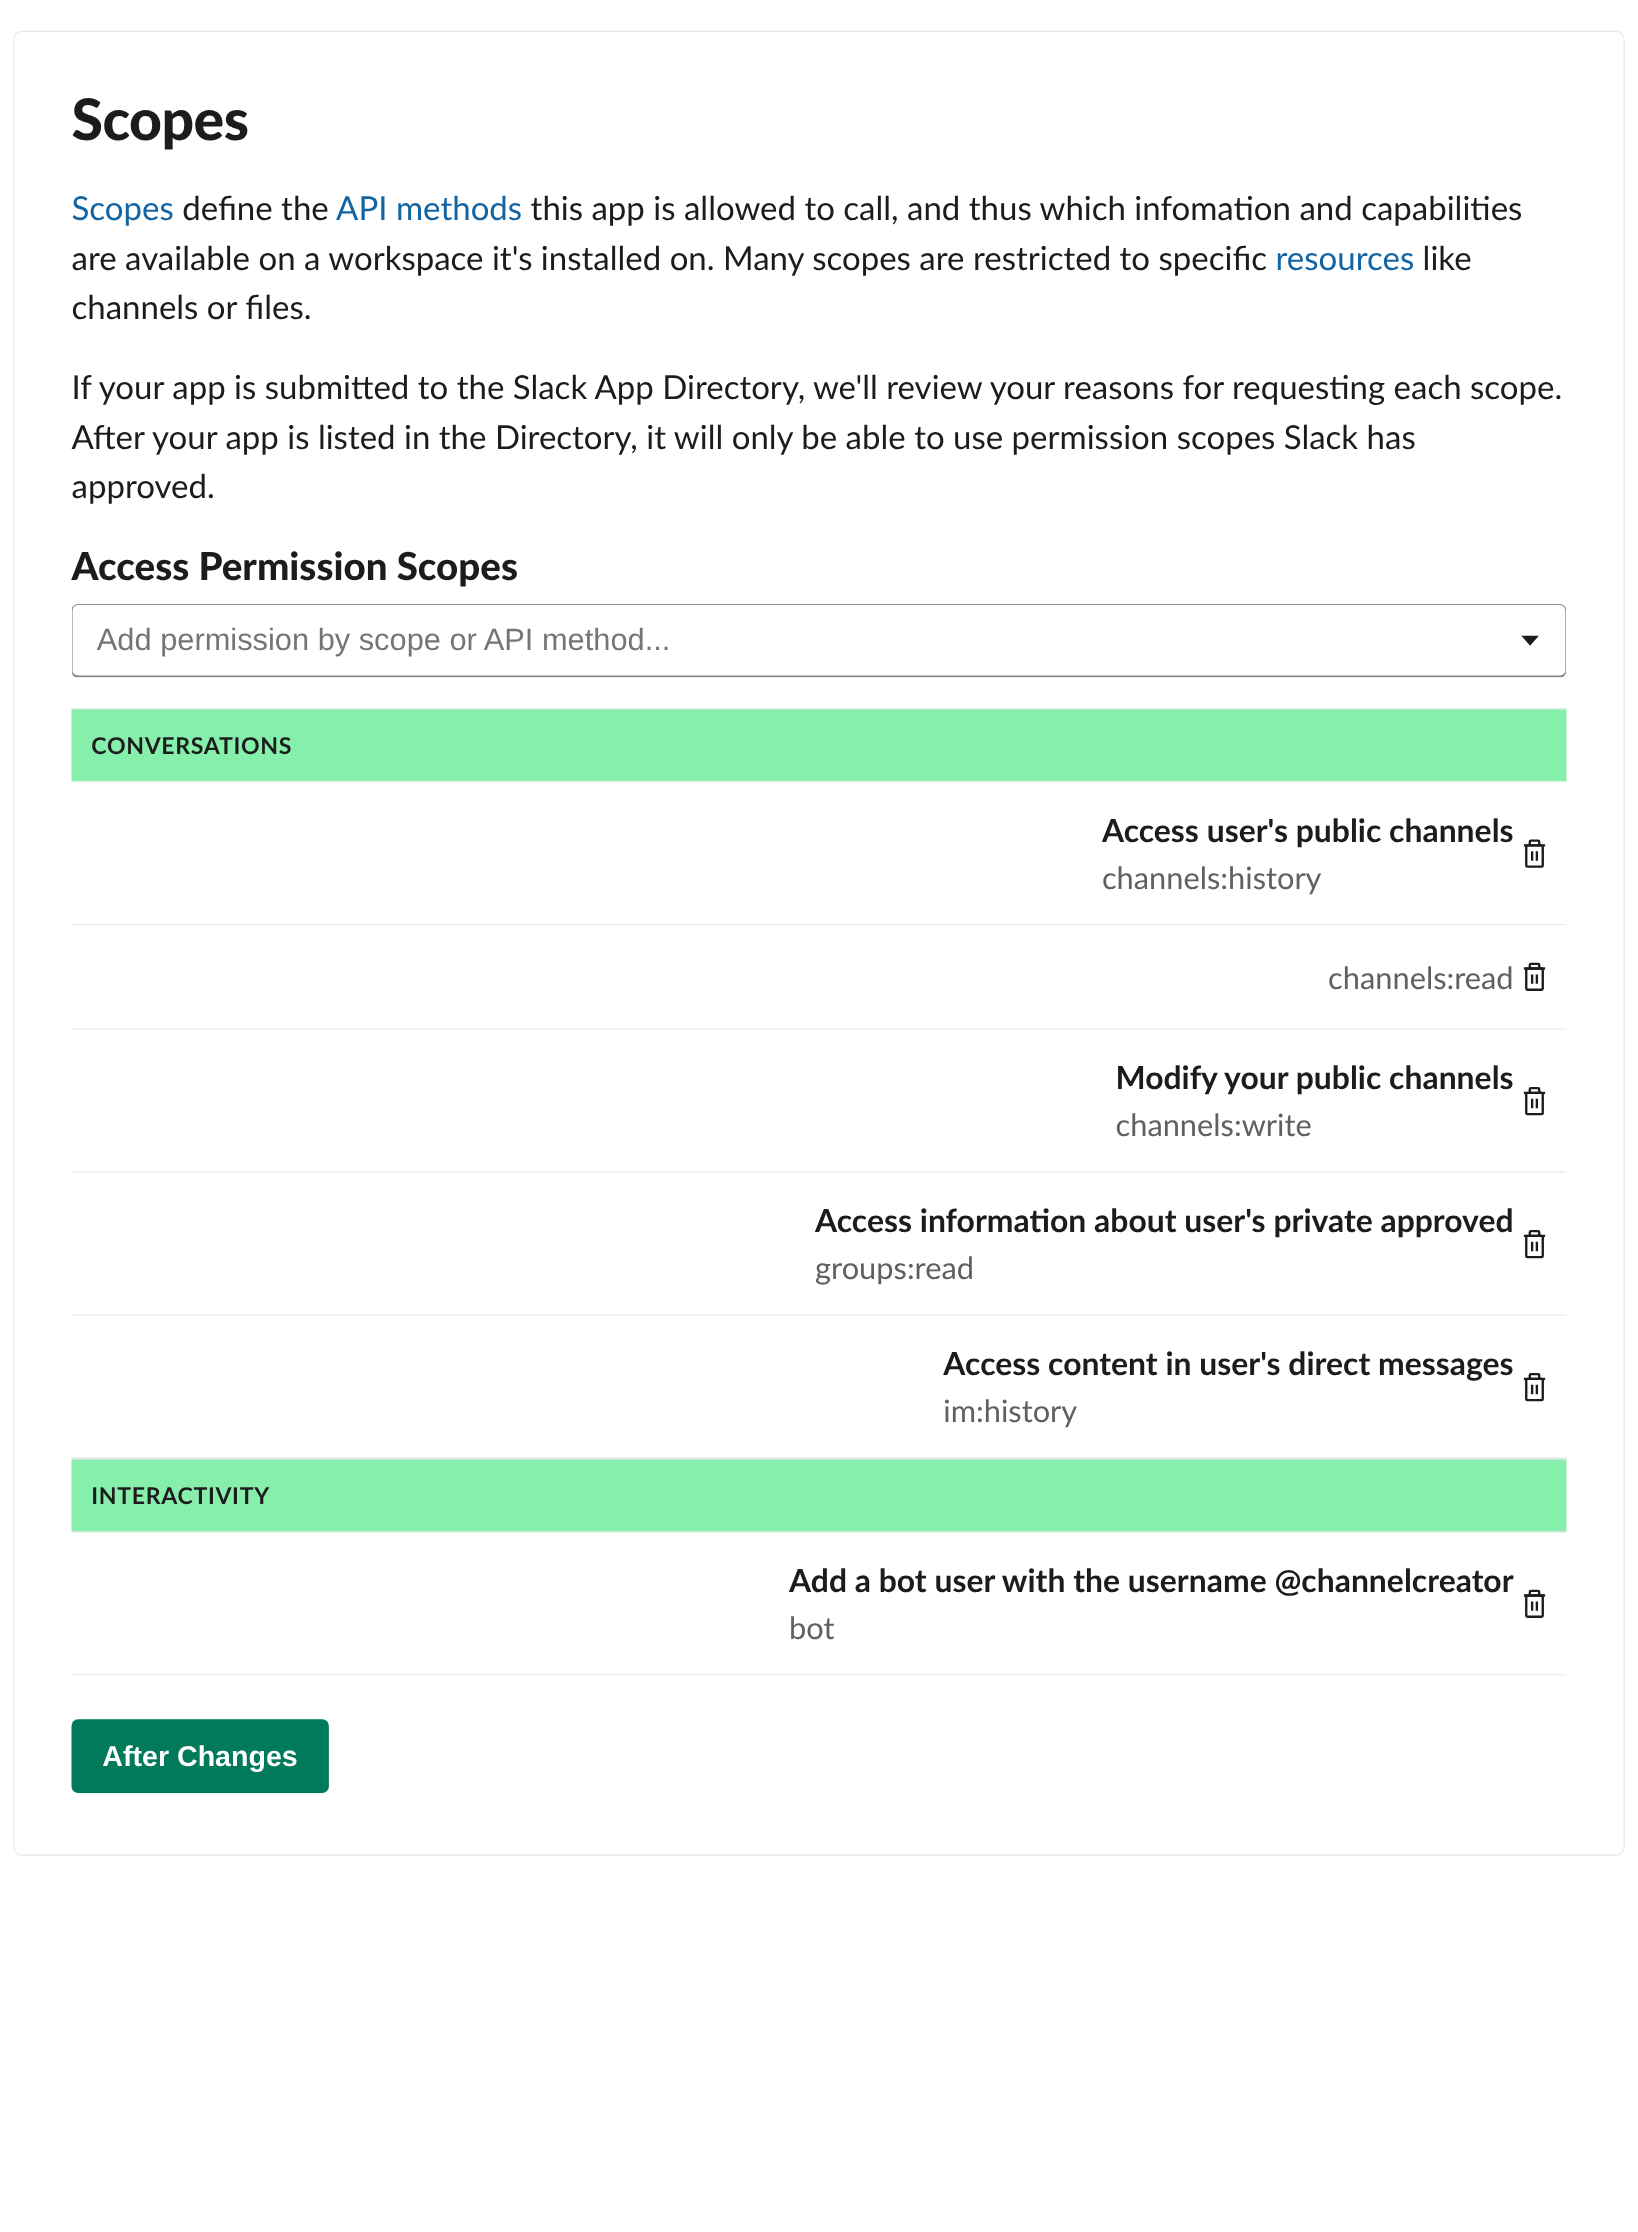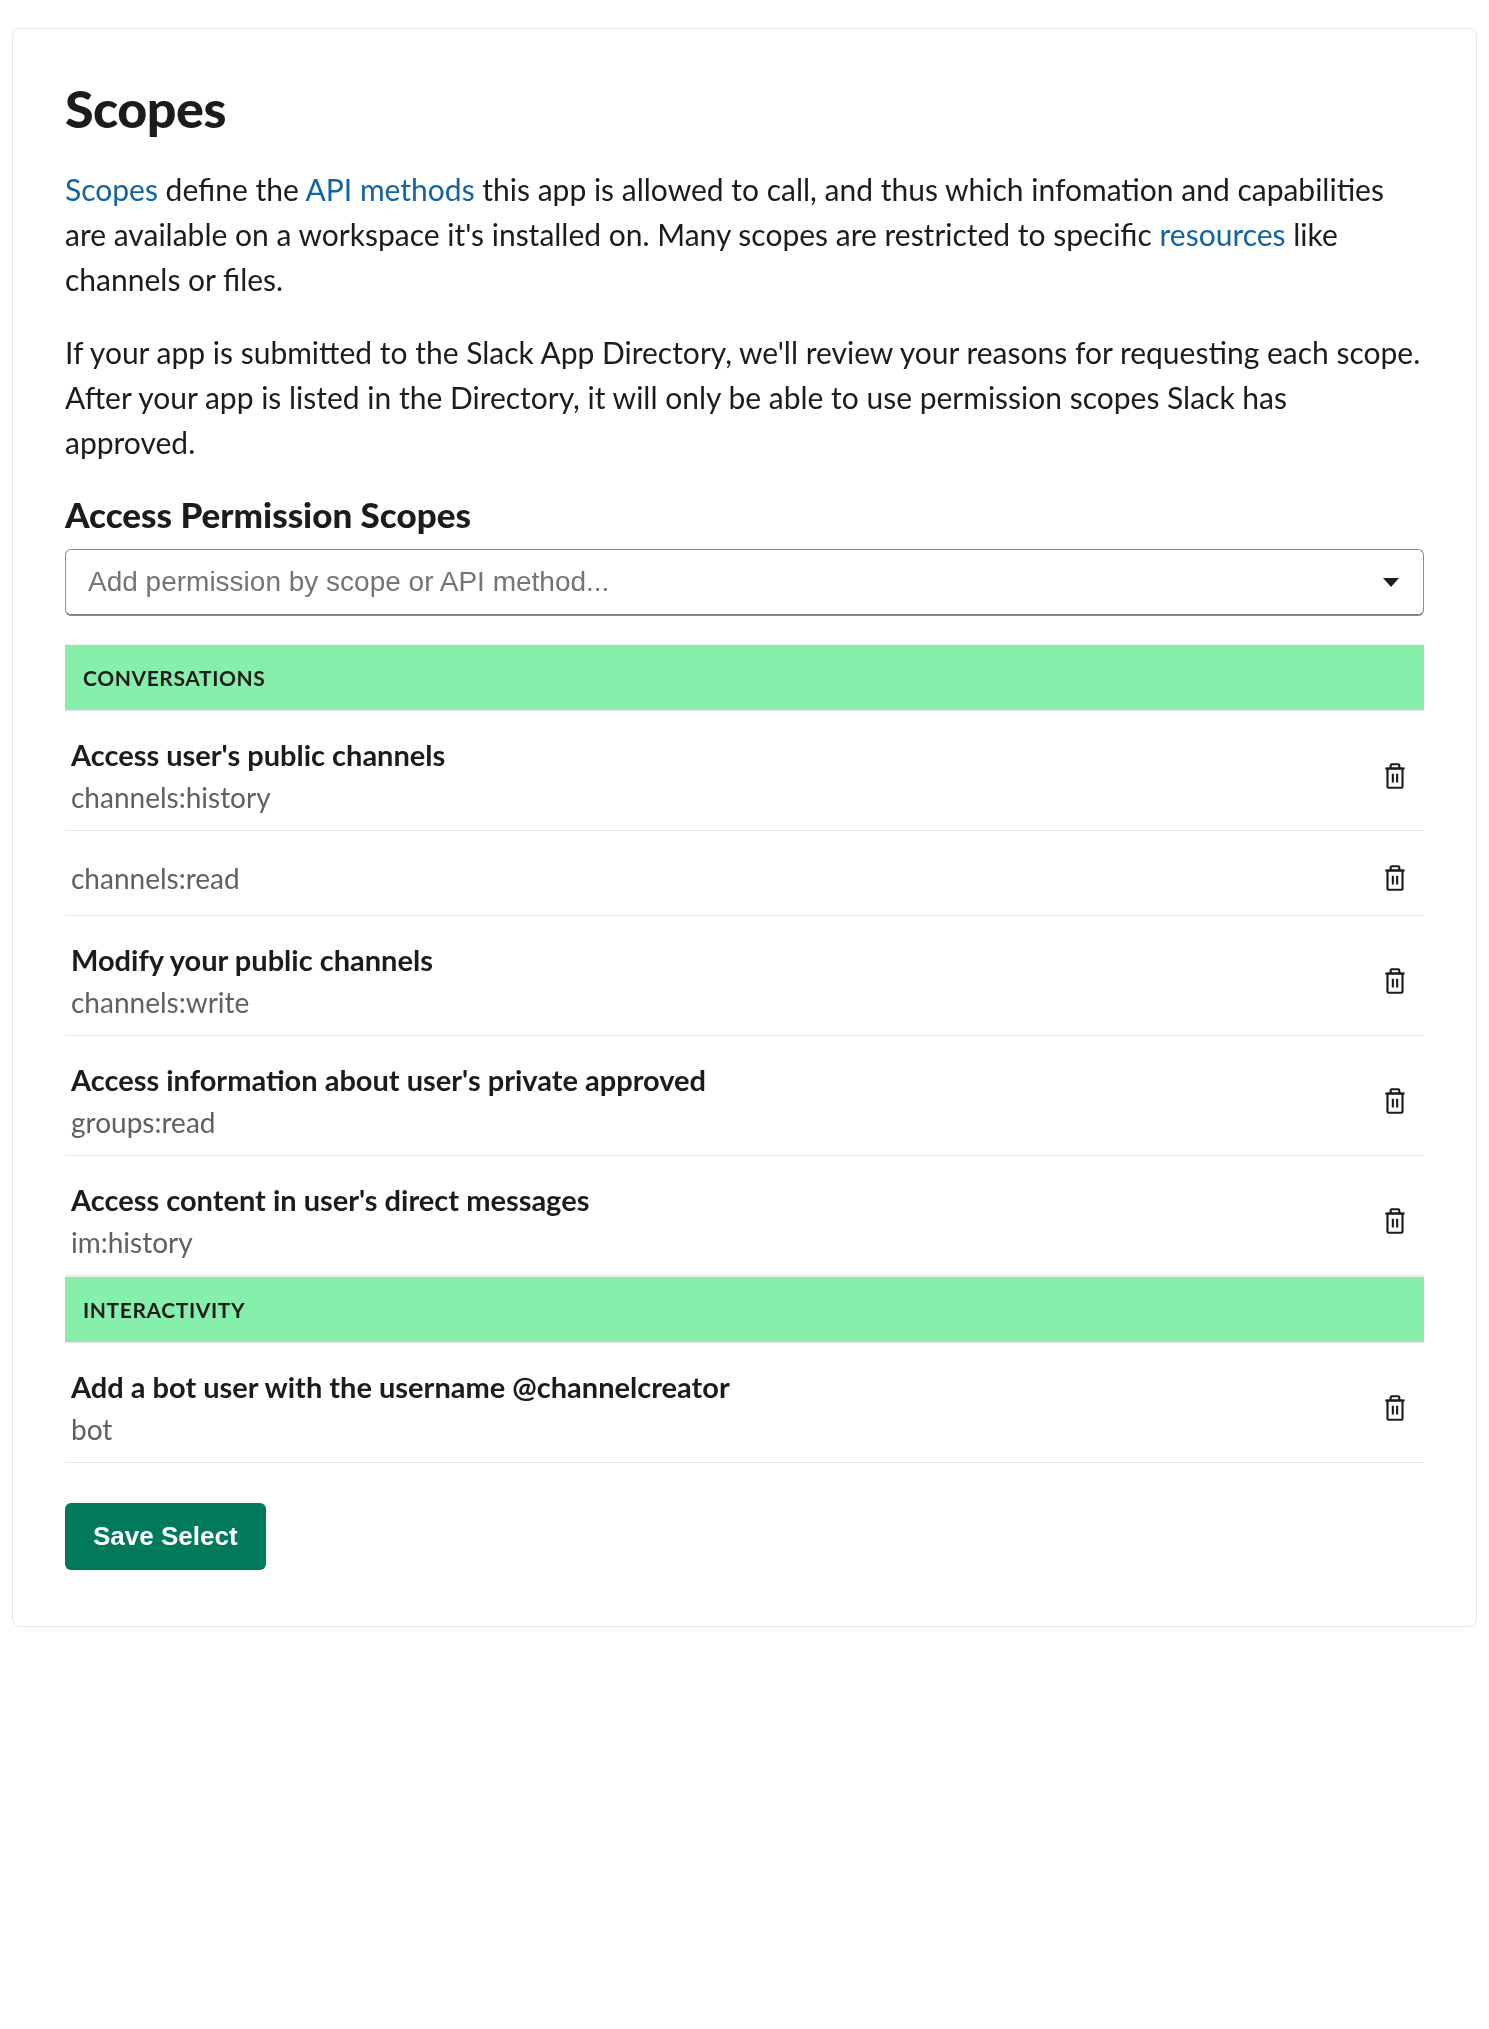--- a/index.html
+++ b/index.html
@@ -71,22 +71,22 @@
       border-bottom: 1px solid #ececec;
       padding: 20px 18px;
       font-size: 21px;
       font-weight: 700;
       letter-spacing: 0.6px;
       color: #1d1c1d;
     }
     .scope-row {
       display: flex;
       align-items: center;
-      justify-content: space-between;
-      padding: 26px 10px 16px 6px;
+      justify-content: flex-end;
+      padding: 26px 10px 26px 6px;
       border-bottom: 1px solid #e8e8e8;
     }
     .scope-text {
       display: flex;
       flex-direction: column;
       gap: 8px;
     }
     .scope-title {
       font-size: 29px;
       font-weight: 700;
@@ -240,15 +240,15 @@
         <svg width="26" height="30" viewBox="0 0 24 28" fill="none" stroke="#1d1c1d" stroke-width="2">
             <path d="M3 7h18"></path>
             <path d="M8 7V4a1 1 0 0 1 1-1h6a1 1 0 0 1 1 1v3"></path>
             <rect x="5" y="7" width="14" height="18" rx="1"></rect>
             <path d="M10 12v8M14 12v8"></path>
           </svg>
       </span>
     </button>
   </div>
 
-  <button class="save-btn">Save Select</button>
+  <button class="save-btn">After Changes</button>
 
 </div>
 
 </body></html>

